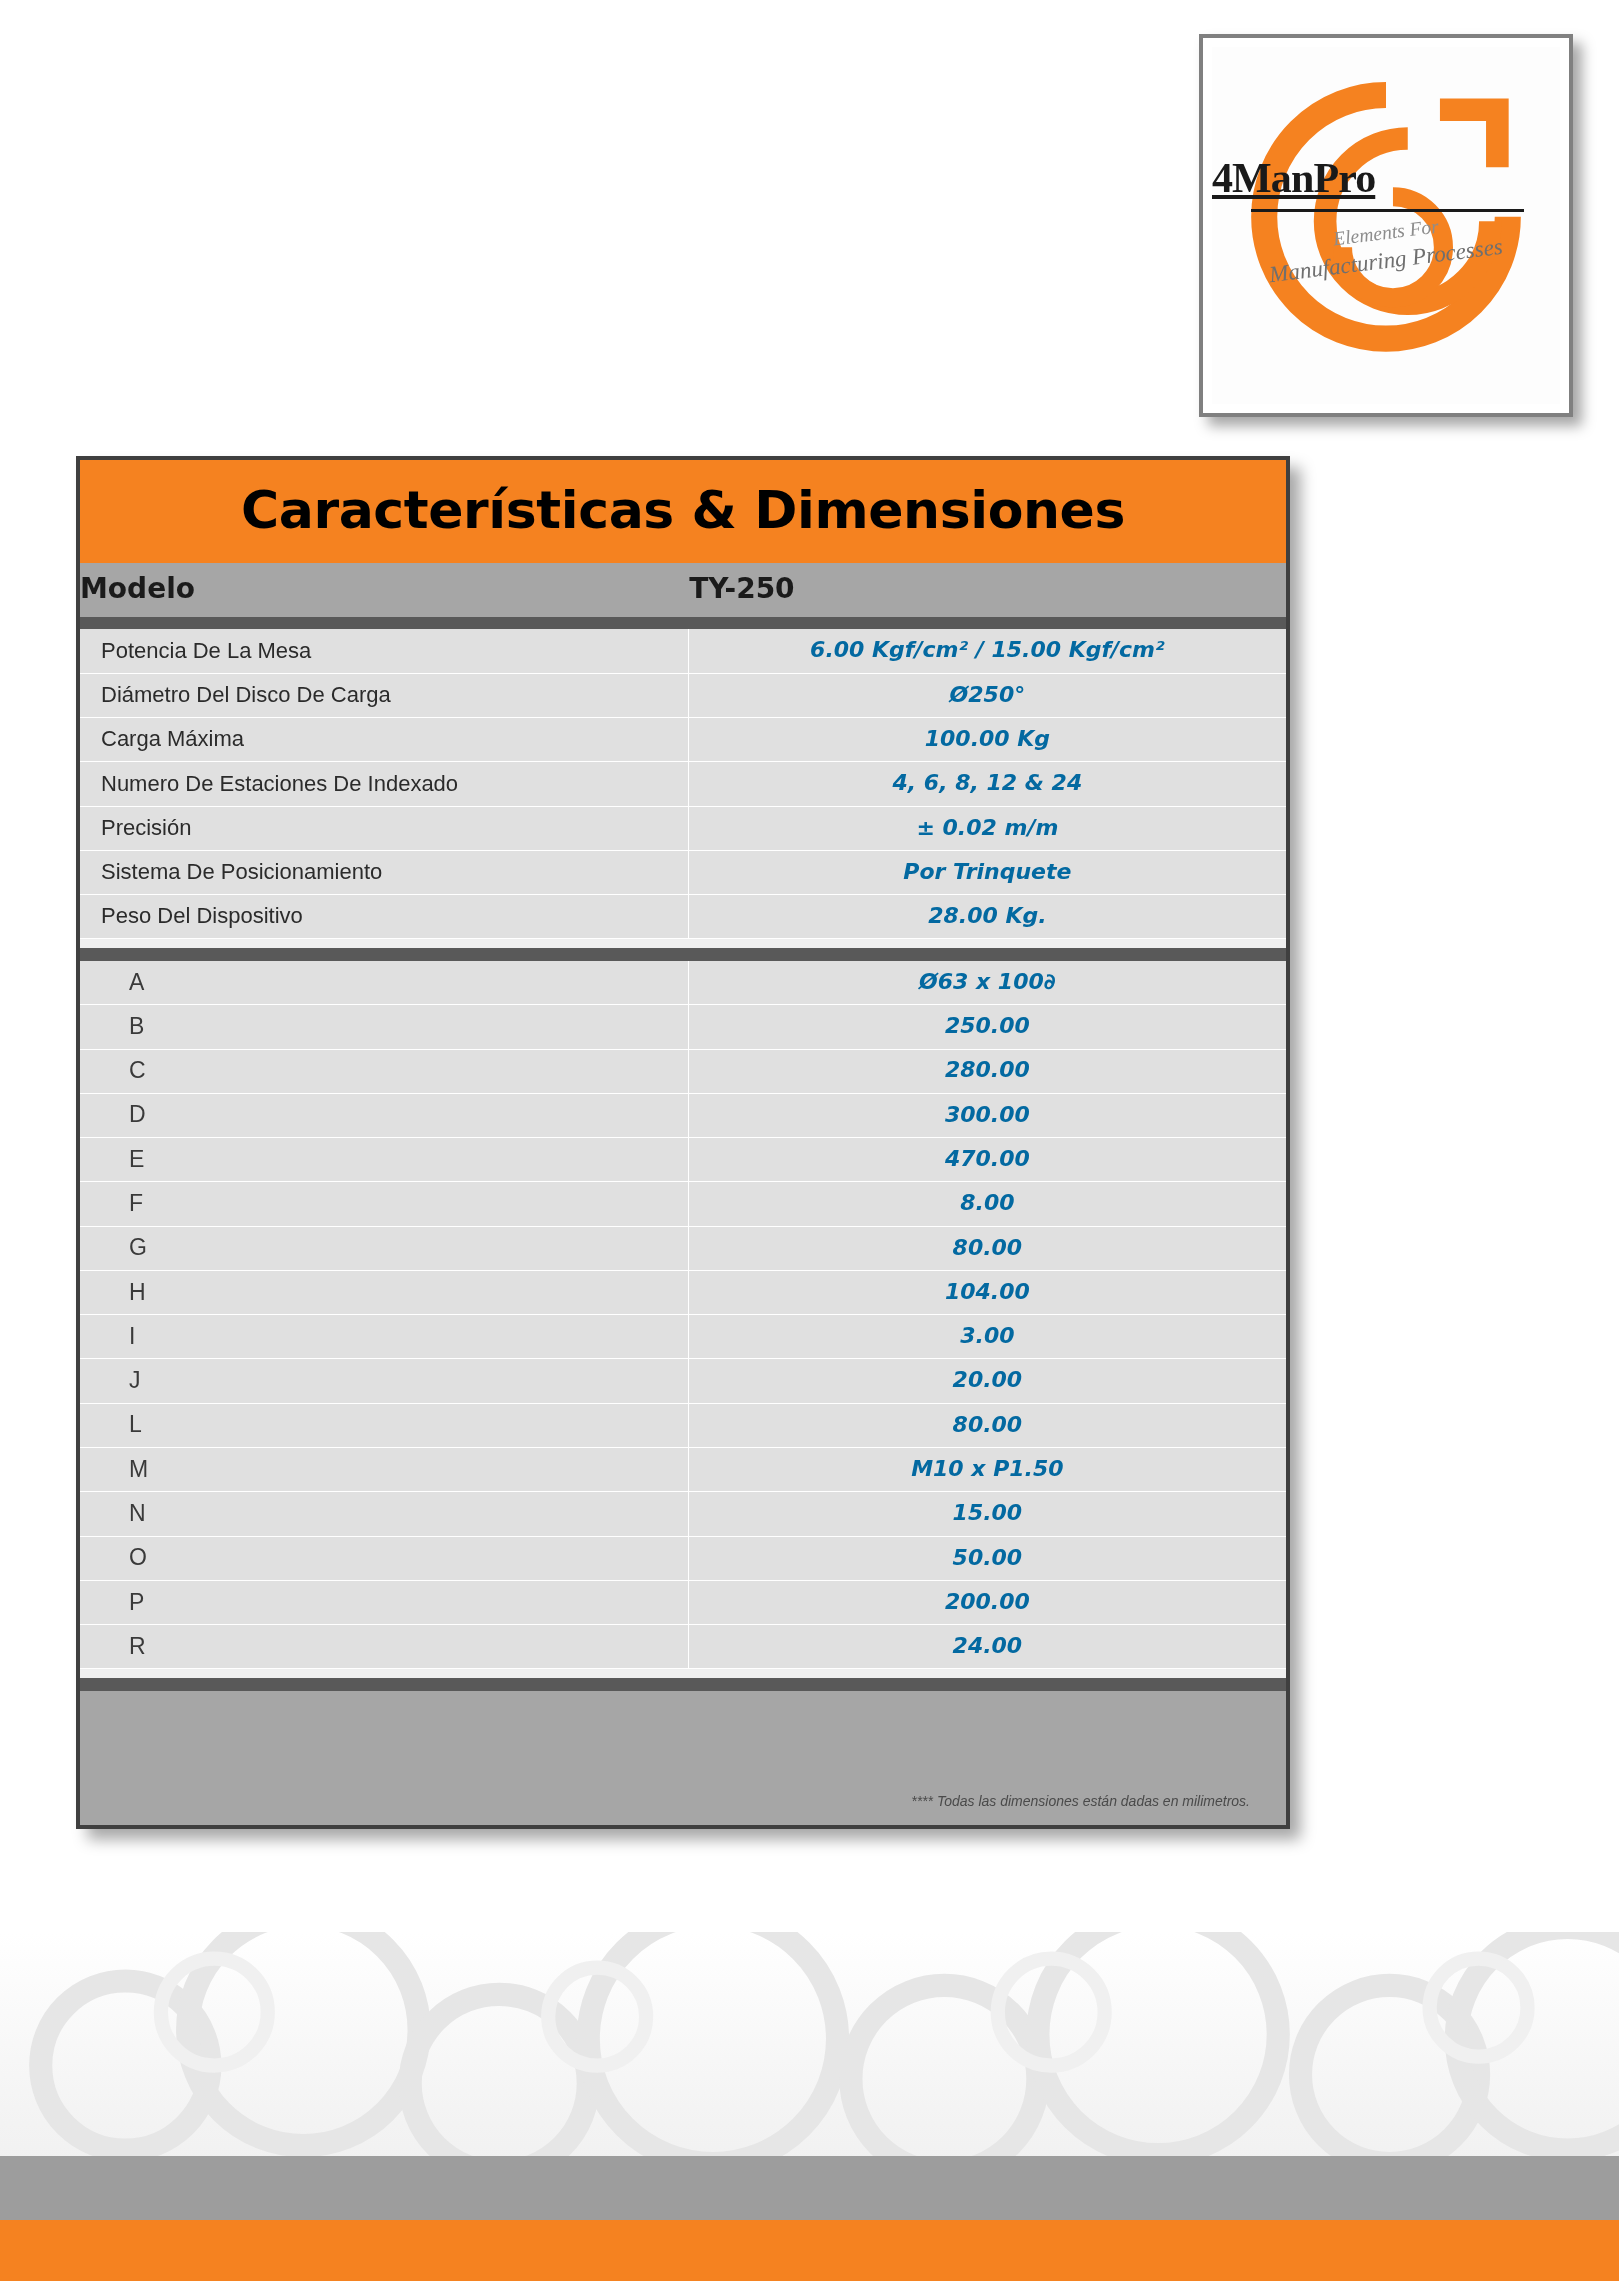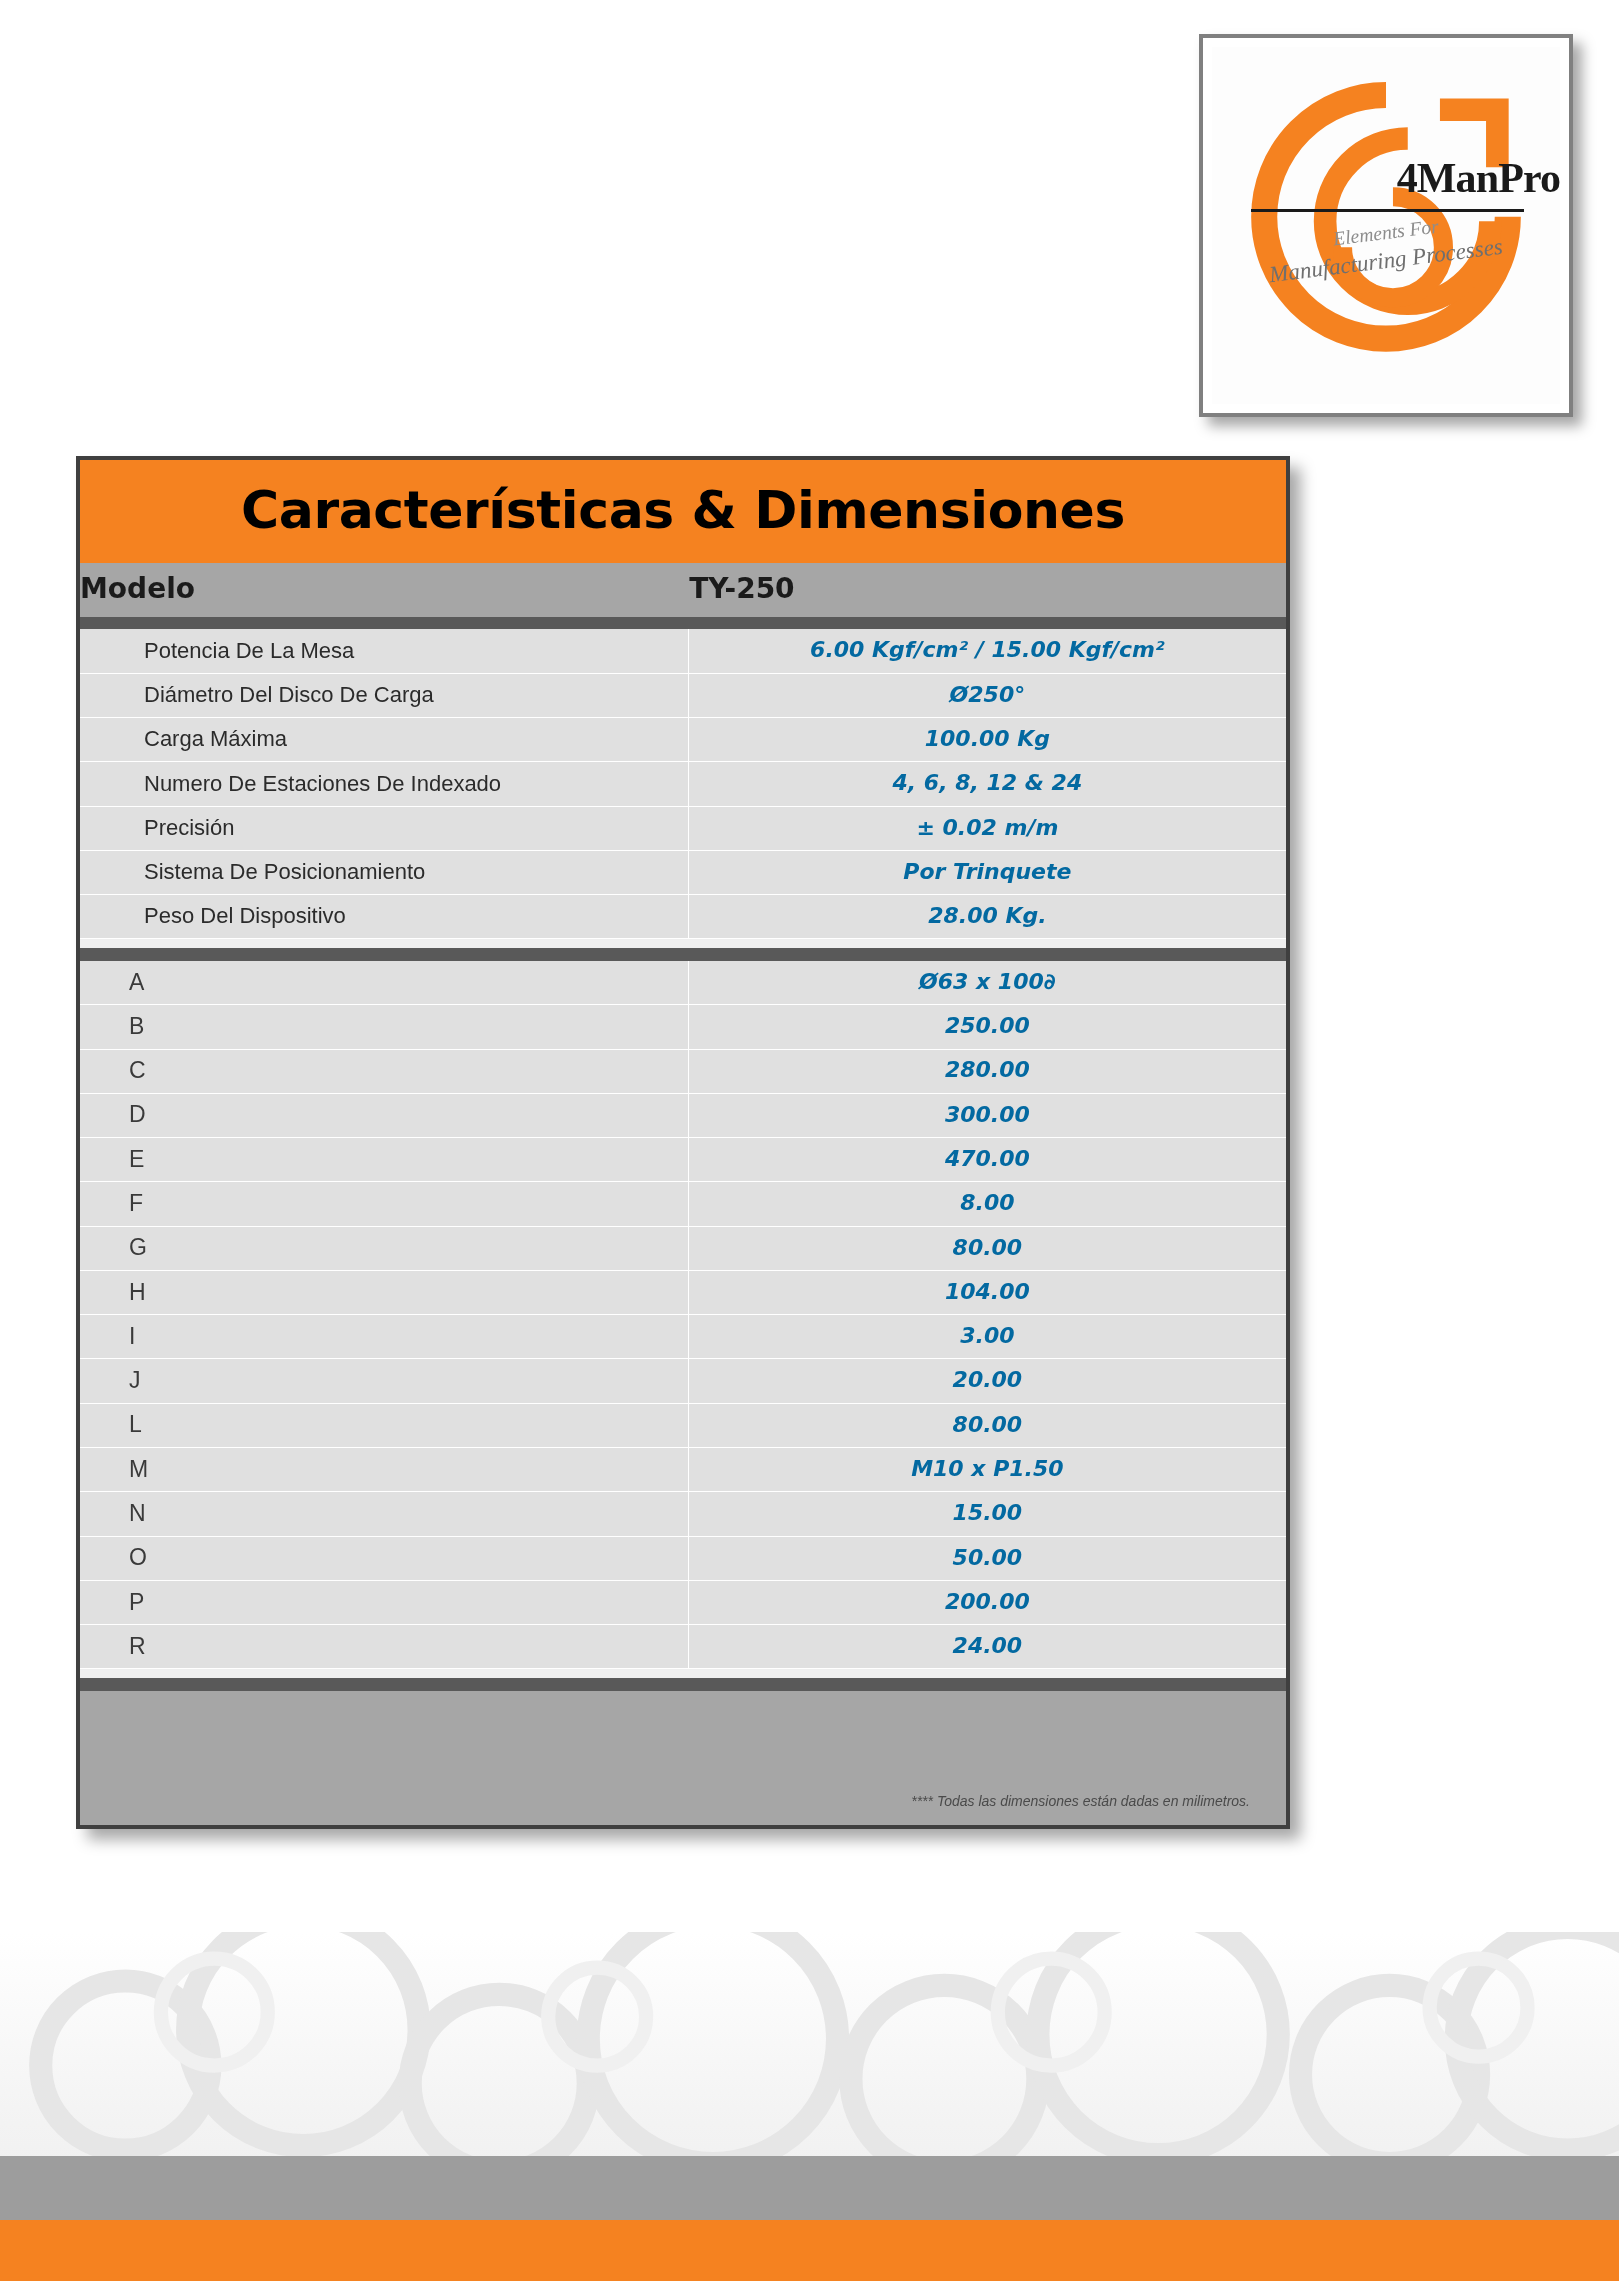--- a/index.html
+++ b/index.html
@@ -37,26 +37,27 @@
     position: absolute;
     left: 0; top: 0;
     width: 100%;
     height: 100%;
   }
   .logo-text {
     position: absolute;
     left: 0;
     right: 0;
     top: 107px;
-    text-align: right;
+    text-align: left;
     font-family: "Liberation Serif", serif;
     font-weight: bold;
     font-size: 42px;
     color: #1a1a1a;
     letter-spacing: -0.9px;
+    text-decoration: underline;
   }
   .logo-rule {
     position: absolute;
     left: 39px;
     right: 36px;
     top: 162px;
     height: 2.7px;
     background: #1a1a1a;
   }
   .logo-tagline1 {
@@ -137,21 +138,21 @@
     background: #e0e0e0;
     border-bottom: 1.8px solid #ffffff;
     border-right: 1.8px solid #ffffff;
     padding: 6.2px 0 7.1px 0;
     height: 30px;
   }
   tr.data td.label {
     font-family: "Liberation Sans", sans-serif;
     font-size: 22px;
     color: #2b2b2b;
-    padding-left: 64px;
+    padding-left: 21px;
     text-align: left;
   }
   tr.data td.value {
     font-family: "DejaVu Sans", sans-serif;
     font-style: italic;
     font-weight: bold;
     font-size: 22px;
     color: #0369a1;
     text-align: center;
     line-height: 1.3;

